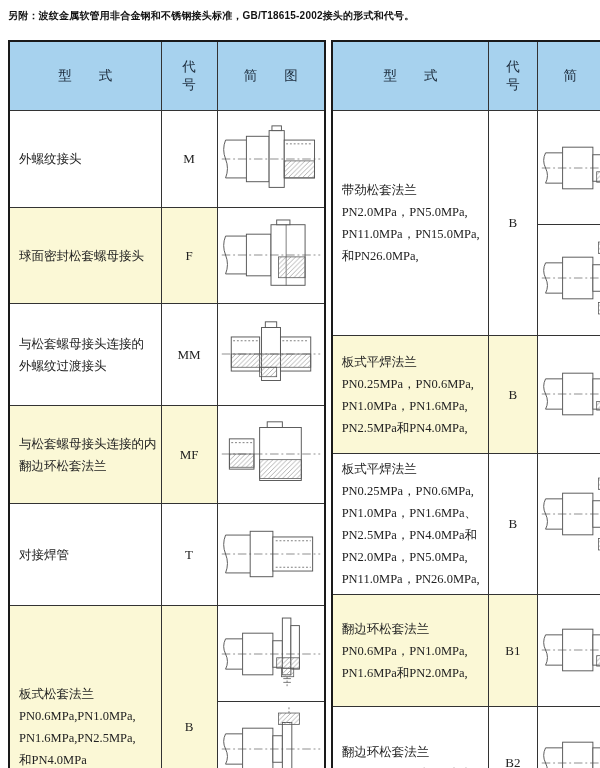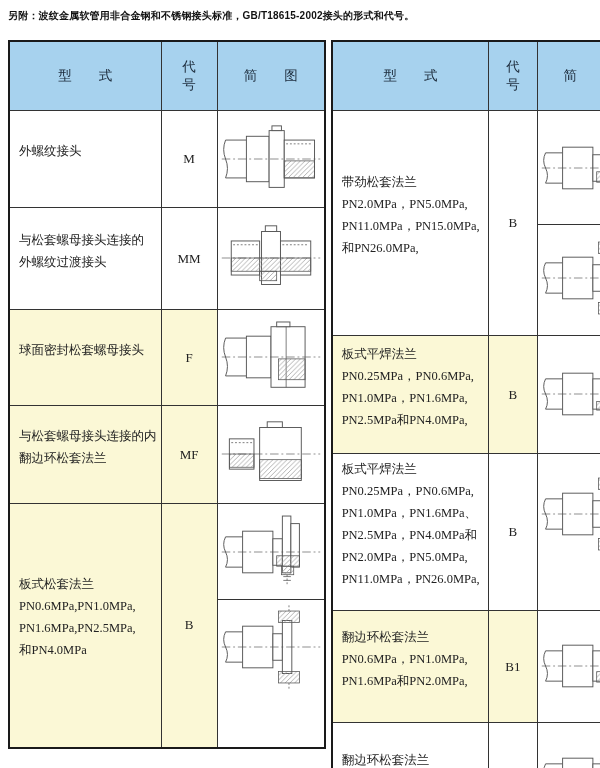--- a/index.html
+++ b/index.html
@@ -20,21 +20,21 @@
     font-size:10px;color:#111;letter-spacing:.2px;white-space:nowrap;
   }
   .tables{position:absolute;left:8px;top:40px;display:flex;gap:5px;align-items:flex-start;}
   table{border-collapse:collapse;table-layout:fixed;border:2px solid var(--border-dark);}
   th,td{border:1px solid #333;padding:16px;}
   th{
     background:var(--header-bg);font-weight:normal;font-size:13.5px;color:#1b2a3a;
     text-align:center;vertical-align:middle;
   }
   td.type{
-    padding:4px 4px 20px 9px;font-size:12.5px;vertical-align:middle;background:#fff;
+    padding:4px 4px 4px 9px;font-size:12.5px;vertical-align:middle;background:#fff;
   }
   td.type .tline{line-height:22px;white-space:nowrap;}
   td.code{
     text-align:center;vertical-align:middle;font-size:13px;background:#fff;
   }
   td.yellow{background:var(--row-yellow);}
   td.diag{padding:0;vertical-align:top;background:#fff;}
   .dcell{display:flex;align-items:center;justify-content:center;overflow:hidden;}
   .dcell + .dcell{border-top:1px solid #333;}
   svg{display:block;}
@@ -76,20 +76,46 @@
                 <rect x="54" y="16" width="16" height="60" fill="#fff" stroke="#555" stroke-width="1"></rect>
                 <rect x="57" y="11" width="10" height="5" fill="#fff" stroke="#555" stroke-width="1"></rect>
                 <rect x="70" y="26" width="32" height="40" fill="#fff" stroke="#555" stroke-width="1"></rect>
                 <line x1="72" y1="30" x2="100" y2="30" stroke="#555" stroke-width="0.8" stroke-dasharray="2 2"></line>
                 <rect x="70" y="48" width="32" height="18" fill="url(#hp0)" stroke="#555" stroke-width="0.8"></rect>
                 <line x1="4" y1="46" x2="108" y2="46" stroke="#555" stroke-width="0.7" stroke-dasharray="9 3 2 3"></line>
               </svg>
             </div>
           </td>
         </tr>
+        <tr style="height:96px">
+          <td class="type yellow">
+            <div class="tlines">
+              <div class="tline">球面密封松套螺母接头</div>
+            </div>
+          </td>
+          <td class="code yellow">F</td>
+          <td class="diag">
+            <div class="dcell" style="height:94px">
+              <svg width="106" height="88" viewBox="0 0 112 92" preserveAspectRatio="xMidYMid meet">
+                <defs>
+                  <pattern id="hp1" width="5" height="5" patternUnits="userSpaceOnUse">
+                    <path d="M0 5 L5 0" stroke="#999" stroke-width="0.8"></path>
+                  </pattern>
+                </defs>
+                <path d="M 30 26 L 8 26 Q 4 36 8 46 Q 12 56 8 66 L 30 66" fill="none" stroke="#555" stroke-width="1"></path>
+                <rect x="30" y="24" width="26" height="44" fill="#fff" stroke="#555" stroke-width="1"></rect>
+                <rect x="56" y="14" width="36" height="64" fill="#fff" stroke="#555" stroke-width="1"></rect>
+                <rect x="62" y="9" width="14" height="5" fill="#fff" stroke="#555" stroke-width="1"></rect>
+                <line x1="72" y1="14" x2="72" y2="78" stroke="#555" stroke-width="0.8"></line>
+                <rect x="64" y="48" width="28" height="22" fill="url(#hp1)" stroke="#555" stroke-width="0.8"></rect>
+                <line x1="4" y1="46" x2="108" y2="46" stroke="#555" stroke-width="0.7" stroke-dasharray="9 3 2 3"></line>
+              </svg>
+            </div>
+          </td>
+        </tr>
         <tr style="height:102px">
           <td class="type">
             <div class="tlines">
               <div class="tline">与松套螺母接头连接的</div>
               <div class="tline">外螺纹过渡接头</div>
             </div>
           </td>
           <td class="code">MM</td>
           <td class="diag">
             <div class="dcell" style="height:100px">
@@ -105,46 +131,20 @@
                 <rect x="50" y="12" width="12" height="6" fill="#fff" stroke="#555" stroke-width="1"></rect>
                 <rect x="66" y="28" width="32" height="36" fill="#fff" stroke="#555" stroke-width="1"></rect>
                 <line x1="68" y1="32" x2="96" y2="32" stroke="#555" stroke-width="0.8" stroke-dasharray="2 2"></line>
                 <rect x="14" y="46" width="84" height="14" fill="url(#hp2)" stroke="#555" stroke-width="0.8"></rect>
                 <rect x="44" y="60" width="18" height="10" fill="url(#hp2)" stroke="#555" stroke-width="0.8"></rect>
                 <line x1="4" y1="46" x2="108" y2="46" stroke="#555" stroke-width="0.7" stroke-dasharray="9 3 2 3"></line>
               </svg>
             </div>
           </td>
         </tr>
-        <tr style="height:96px">
-          <td class="type yellow">
-            <div class="tlines">
-              <div class="tline">球面密封松套螺母接头</div>
-            </div>
-          </td>
-          <td class="code yellow">F</td>
-          <td class="diag">
-            <div class="dcell" style="height:94px">
-              <svg width="106" height="88" viewBox="0 0 112 92" preserveAspectRatio="xMidYMid meet">
-                <defs>
-                  <pattern id="hp1" width="5" height="5" patternUnits="userSpaceOnUse">
-                    <path d="M0 5 L5 0" stroke="#999" stroke-width="0.8"></path>
-                  </pattern>
-                </defs>
-                <path d="M 30 26 L 8 26 Q 4 36 8 46 Q 12 56 8 66 L 30 66" fill="none" stroke="#555" stroke-width="1"></path>
-                <rect x="30" y="24" width="26" height="44" fill="#fff" stroke="#555" stroke-width="1"></rect>
-                <rect x="56" y="14" width="36" height="64" fill="#fff" stroke="#555" stroke-width="1"></rect>
-                <rect x="62" y="9" width="14" height="5" fill="#fff" stroke="#555" stroke-width="1"></rect>
-                <line x1="72" y1="14" x2="72" y2="78" stroke="#555" stroke-width="0.8"></line>
-                <rect x="64" y="48" width="28" height="22" fill="url(#hp1)" stroke="#555" stroke-width="0.8"></rect>
-                <line x1="4" y1="46" x2="108" y2="46" stroke="#555" stroke-width="0.7" stroke-dasharray="9 3 2 3"></line>
-              </svg>
-            </div>
-          </td>
-        </tr>
         <tr style="height:98px">
           <td class="type yellow">
             <div class="tlines">
               <div class="tline">与松套螺母接头连接的内</div>
               <div class="tline">翻边环松套法兰</div>
             </div>
           </td>
           <td class="code yellow">MF</td>
           <td class="diag">
             <div class="dcell" style="height:96px">
@@ -153,20 +153,45 @@
                   <pattern id="hp3" width="5" height="5" patternUnits="userSpaceOnUse">
                     <path d="M0 5 L5 0" stroke="#999" stroke-width="0.8"></path>
                   </pattern>
                 </defs>
                 <rect x="12" y="30" width="26" height="32" fill="#fff" stroke="#555" stroke-width="1"></rect>
                 <line x1="14" y1="34" x2="36" y2="34" stroke="#555" stroke-width="0.8" stroke-dasharray="2 2"></line>
                 <rect x="44" y="18" width="44" height="56" fill="#fff" stroke="#555" stroke-width="1"></rect>
                 <rect x="52" y="12" width="16" height="6" fill="#fff" stroke="#555" stroke-width="1"></rect>
                 <rect x="12" y="46" width="26" height="14" fill="url(#hp3)" stroke="#555" stroke-width="0.8"></rect>
                 <rect x="44" y="52" width="44" height="20" fill="url(#hp3)" stroke="#555" stroke-width="0.8"></rect>
+                <line x1="4" y1="46" x2="108" y2="46" stroke="#555" stroke-width="0.7" stroke-dasharray="9 3 2 3"></line>
+              </svg>
+            </div>
+          </td>
+        </tr>
+        <tr style="height:102px">
+          <td class="type">
+            <div class="tlines">
+              <div class="tline">对接焊管</div>
+            </div>
+          </td>
+          <td class="code">T</td>
+          <td class="diag">
+            <div class="dcell" style="height:100px">
+              <svg width="106" height="88" viewBox="0 0 112 92" preserveAspectRatio="xMidYMid meet">
+                <defs>
+                  <pattern id="hp4" width="5" height="5" patternUnits="userSpaceOnUse">
+                    <path d="M0 5 L5 0" stroke="#999" stroke-width="0.8"></path>
+                  </pattern>
+                </defs>
+                <path d="M 34 26 L 8 26 Q 4 36 8 46 Q 12 56 8 66 L 34 66" fill="none" stroke="#555" stroke-width="1"></path>
+                <rect x="34" y="22" width="24" height="48" fill="#fff" stroke="#555" stroke-width="1"></rect>
+                <rect x="58" y="28" width="42" height="36" fill="#fff" stroke="#555" stroke-width="1"></rect>
+                <line x1="61" y1="32" x2="98" y2="32" stroke="#555" stroke-width="0.8" stroke-dasharray="2 2"></line>
+                <line x1="61" y1="60" x2="98" y2="60" stroke="#555" stroke-width="0.8" stroke-dasharray="2 2"></line>
                 <line x1="4" y1="46" x2="108" y2="46" stroke="#555" stroke-width="0.7" stroke-dasharray="9 3 2 3"></line>
               </svg>
             </div>
           </td>
         </tr>
         <tr style="height:244px">
           <td class="type yellow">
             <div class="tlines">
               <div class="tline">板式松套法兰</div>
               <div class="tline">PN0.6MPa,PN1.0MPa,</div>

